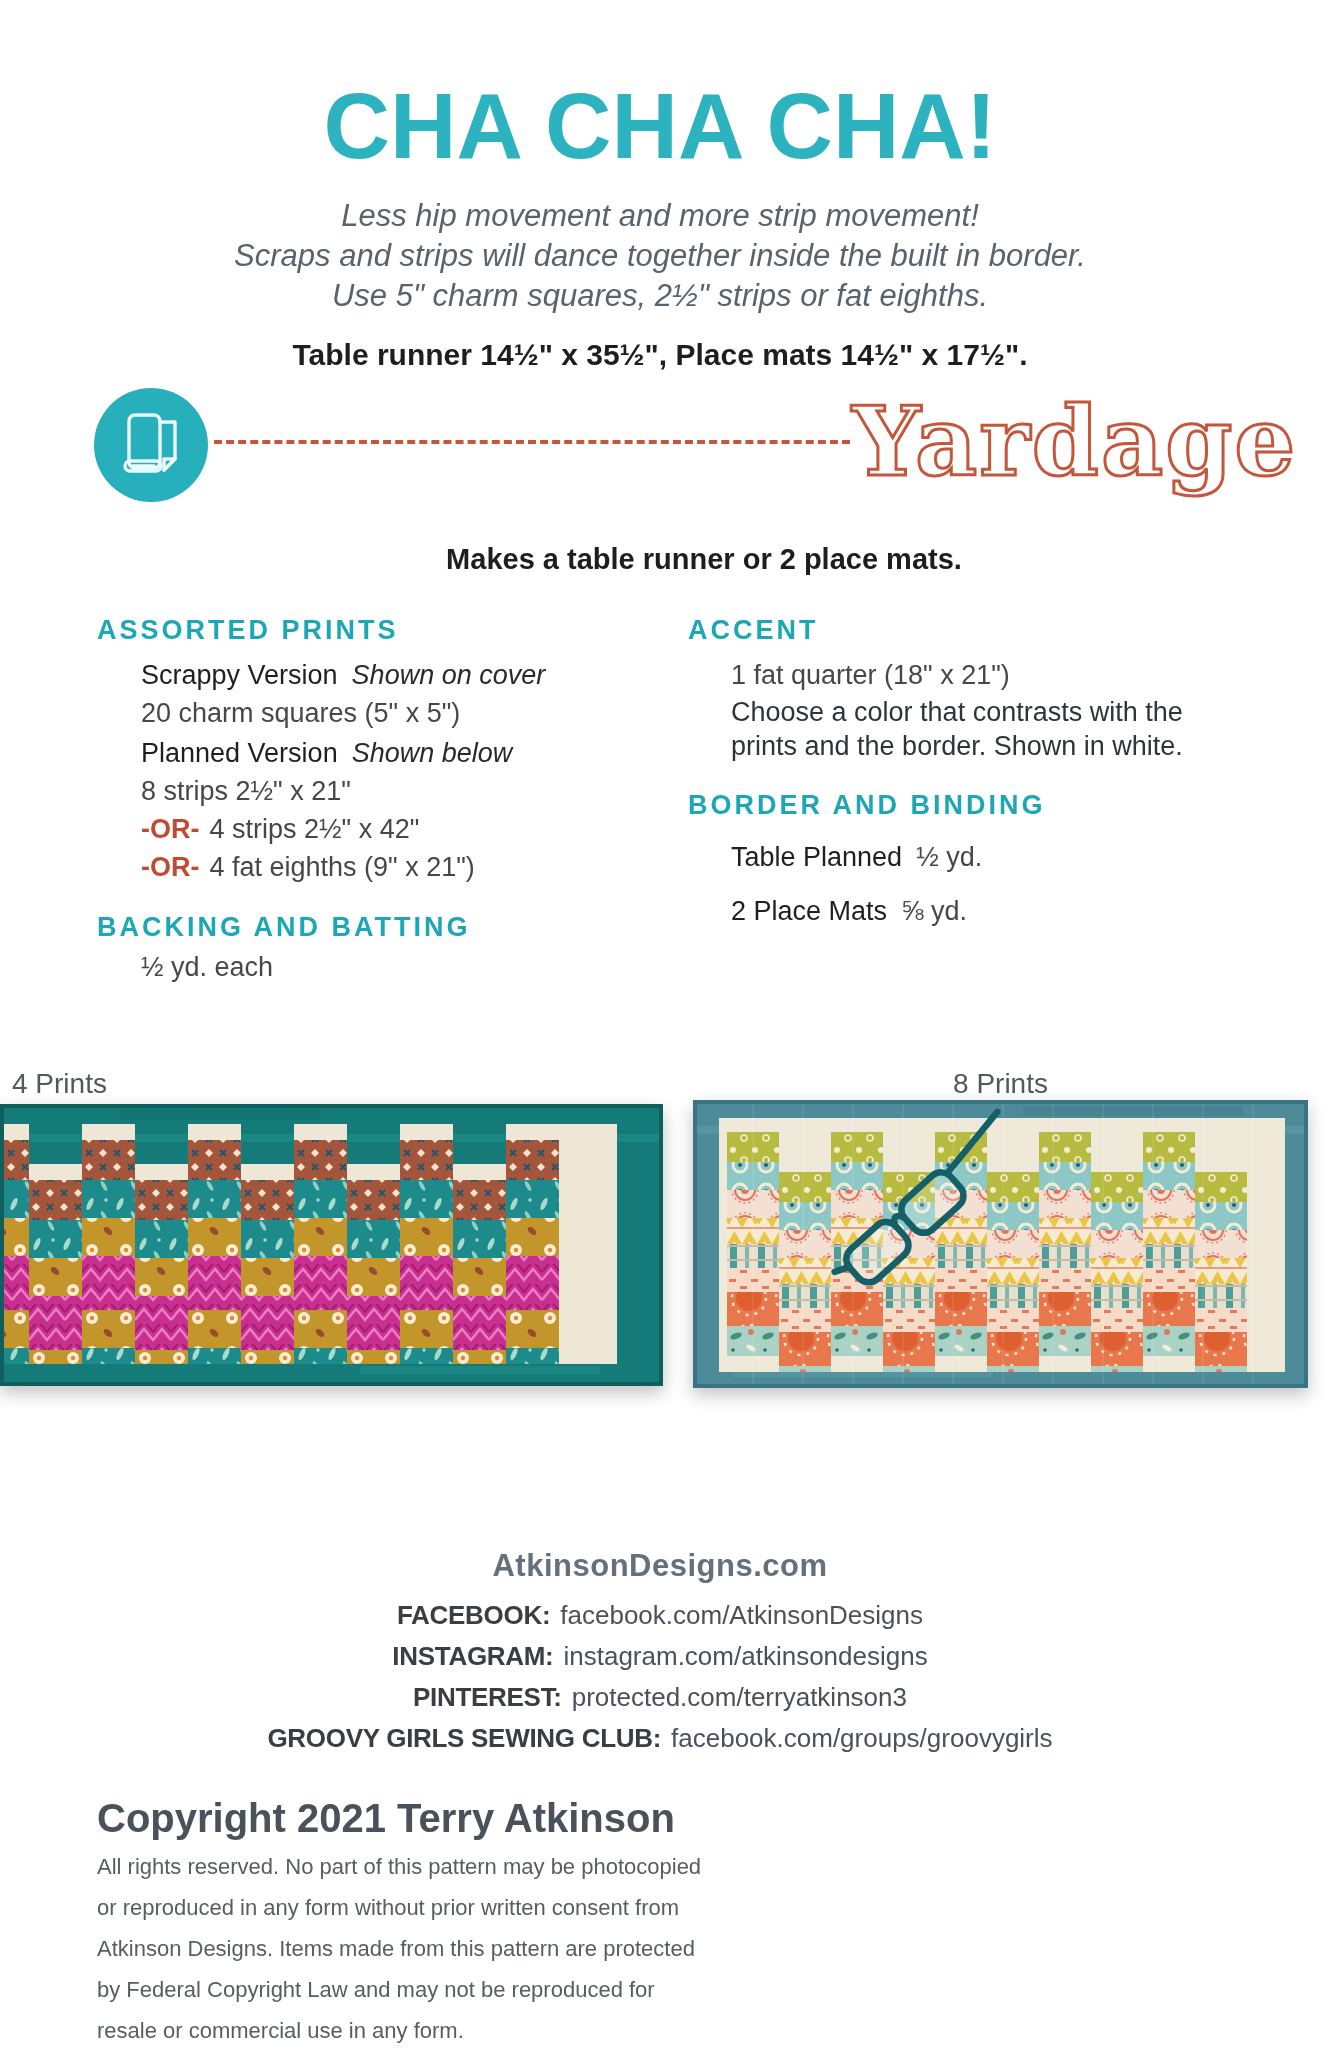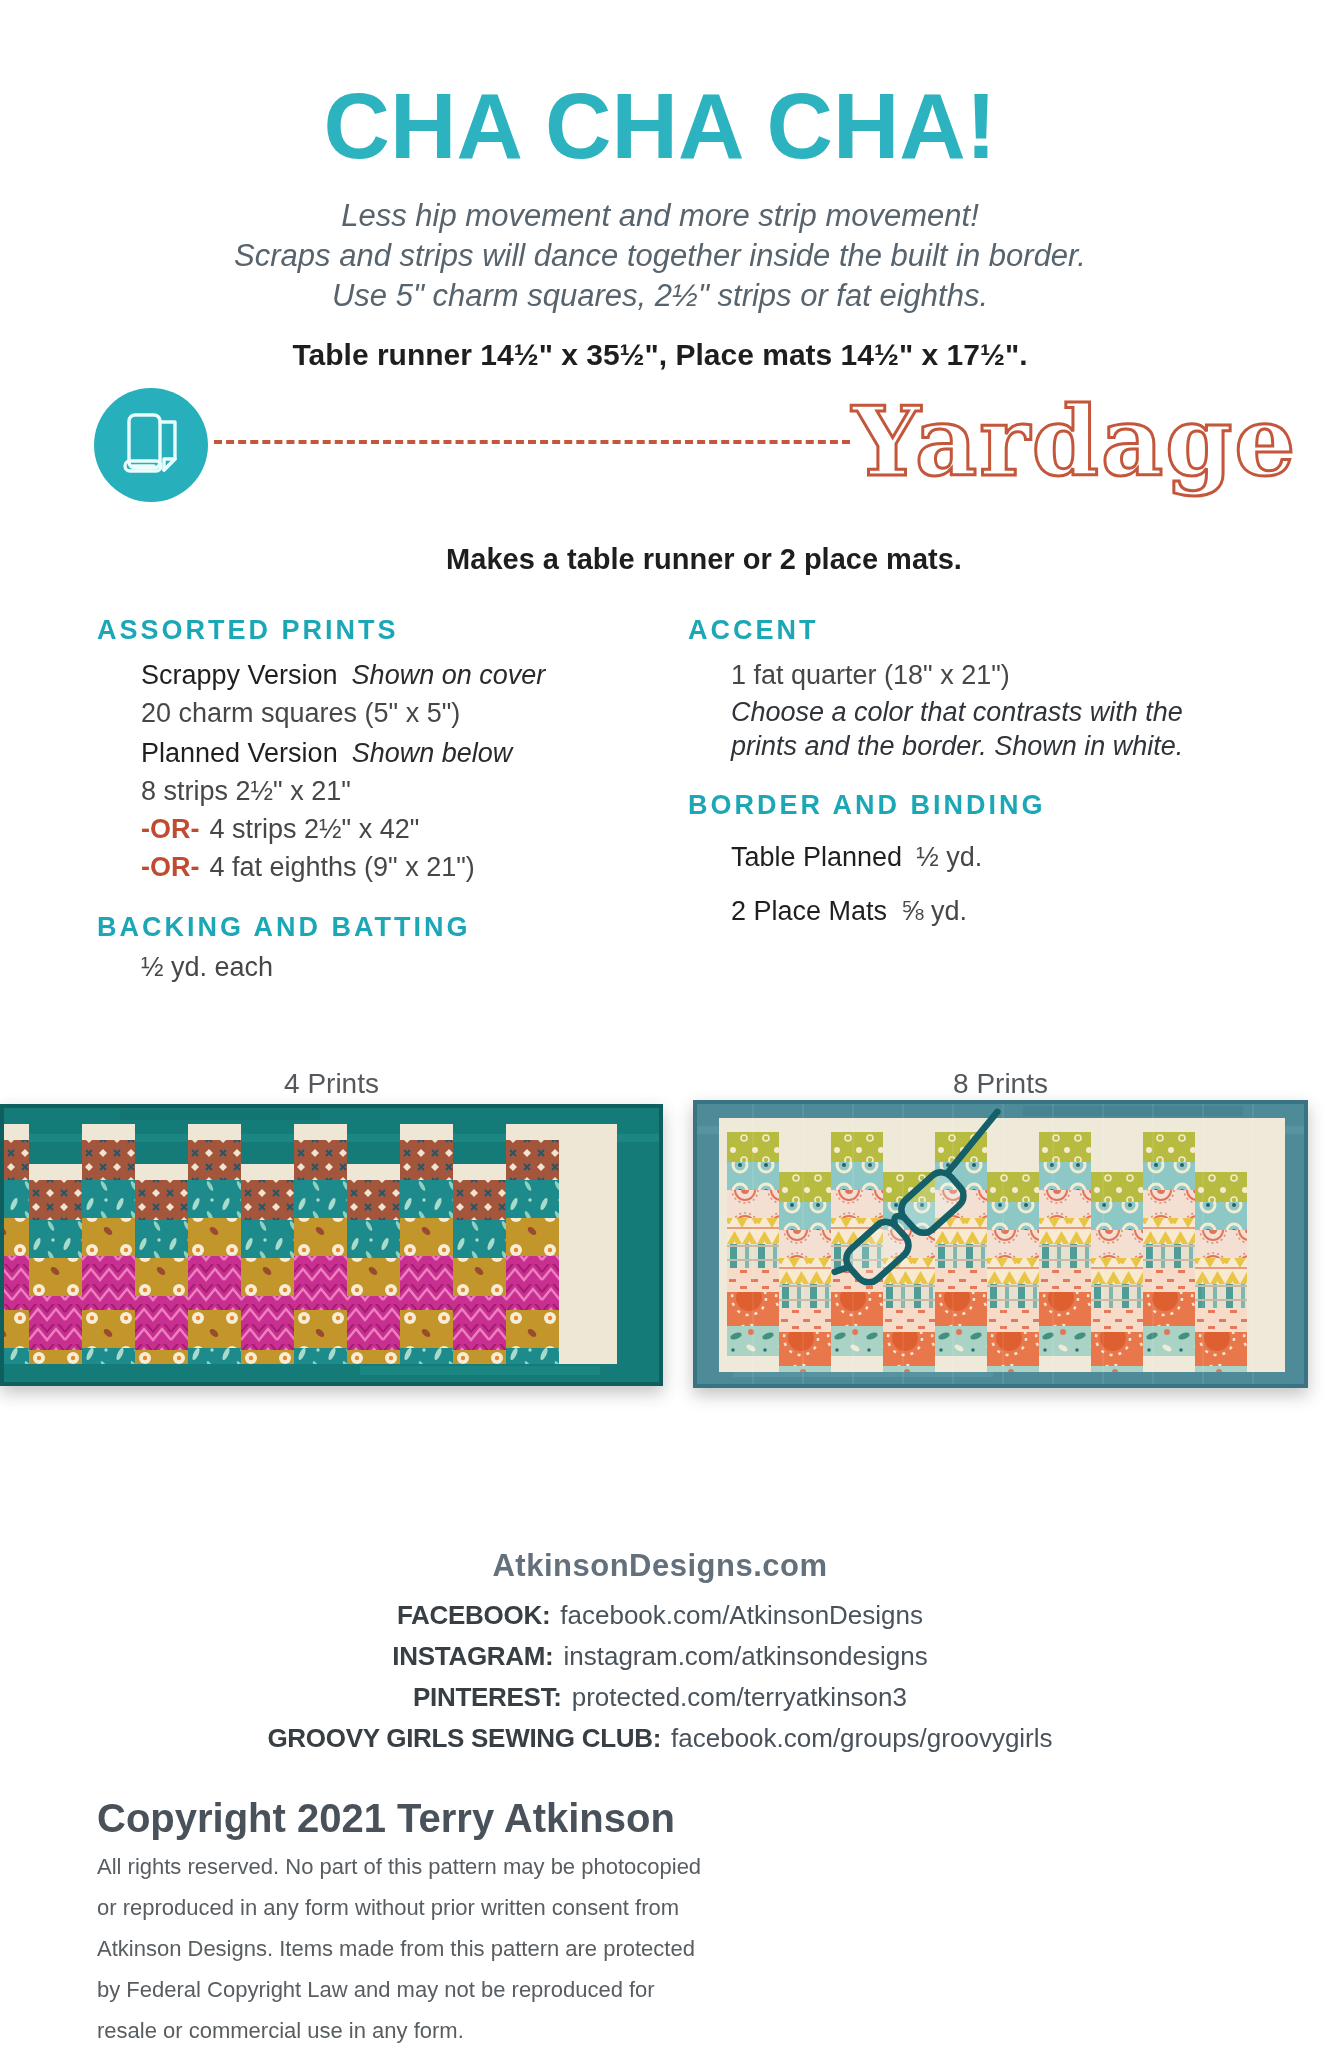--- a/index.html
+++ b/index.html
@@ -15,21 +15,21 @@
   .yardage-dash{left:214px;top:440px;width:636px;height:0;border-top:4px dashed #c4573b;}
   .yardage-word{left:852px;top:392px;font-family:"DejaVu Serif",serif;font-weight:700;
       font-size:96px;line-height:100px;color:#ffffff;letter-spacing:2px;
       -webkit-text-stroke:3px #c4573b;}
   .makes{top:543px;font-size:29px;font-weight:700;color:#1e1e1e;padding-left:44px;}
 
   .sec-heading{font-size:27px;font-weight:700;letter-spacing:3px;color:#1ca7b6;}
   .line{font-size:27px;color:#474749;white-space:nowrap;}
   .blabel{font-weight:400;color:#1f1f1f;}
   .inote{font-style:italic;color:#2a2a2a;margin-left:14px;}
-  .italic-line{font-size:27px;font-style:italic;color:#30343a;white-space:nowrap;text-align:right;}
+  .italic-line{font-size:27px;color:#30343a;white-space:nowrap;text-align:right;}
   .or{font-weight:700;color:#c14b31;margin-right:10px;}
   .yd{color:#474749;font-weight:400;margin-left:14px;}
 
   .caption{top:1068px;font-size:28px;color:#54575b;}
 
   .photo{box-shadow:0 7px 16px rgba(40,40,40,.28);}
 
   .website{top:1548px;font-size:31px;font-weight:700;color:#64717d;letter-spacing:.5px;}
   .social{font-size:26px;color:#49525b;}
   .social .slabel{font-weight:700;color:#383f44;letter-spacing:-0.3px;margin-right:10px;}
@@ -88,21 +88,21 @@
   <div class="abs italic-line" style="left:731px;top:697px;">Choose a color that contrasts with the</div>
   <div class="abs sec-heading" style="left:688px;top:790px;">BORDER AND BINDING</div>
   <div class="abs italic-line" style="left:731px;top:731px;">prints and the border. Shown in white.</div>
   <div class="abs line" style="left:731px;top:842px;">
     <span class="blabel">Table Planned</span><span class="yd">½ yd.</span>
   </div>
   <div class="abs line" style="left:731px;top:896px;">
     <span class="blabel">2 Place Mats</span><span class="yd">⅝ yd.</span>
   </div>
 
-  <div class="abs caption" style="left:0;width:663px;text-align:center;">4 Prints</div>
+  <div class="abs caption" style="left:0;width:663px;padding-left:12px;">4 Prints</div>
   <div class="abs caption" style="left:693px;width:615px;text-align:center;">8 Prints</div>
 
   <svg class="abs photo" style="left:0;top:1104px;" width="663" height="282" viewBox="0 0 663 282">
     <defs>
       <pattern id="lqRust" width="28" height="28" patternUnits="userSpaceOnUse">
         <rect width="28" height="28" fill="#a3563c"></rect>
         <path d="M7,3 L11,7 L7,11 L3,7 Z" fill="#f1e3cf"></path>
         <path d="M21,17 L25,21 L21,25 L17,21 Z" fill="#f1e3cf"></path>
         <path d="M18,4 l6,6 M24,4 l-6,6" stroke="#24566b" stroke-width="2"></path>
         <path d="M4,18 l6,6 M10,18 l-6,6" stroke="#24566b" stroke-width="2"></path>

